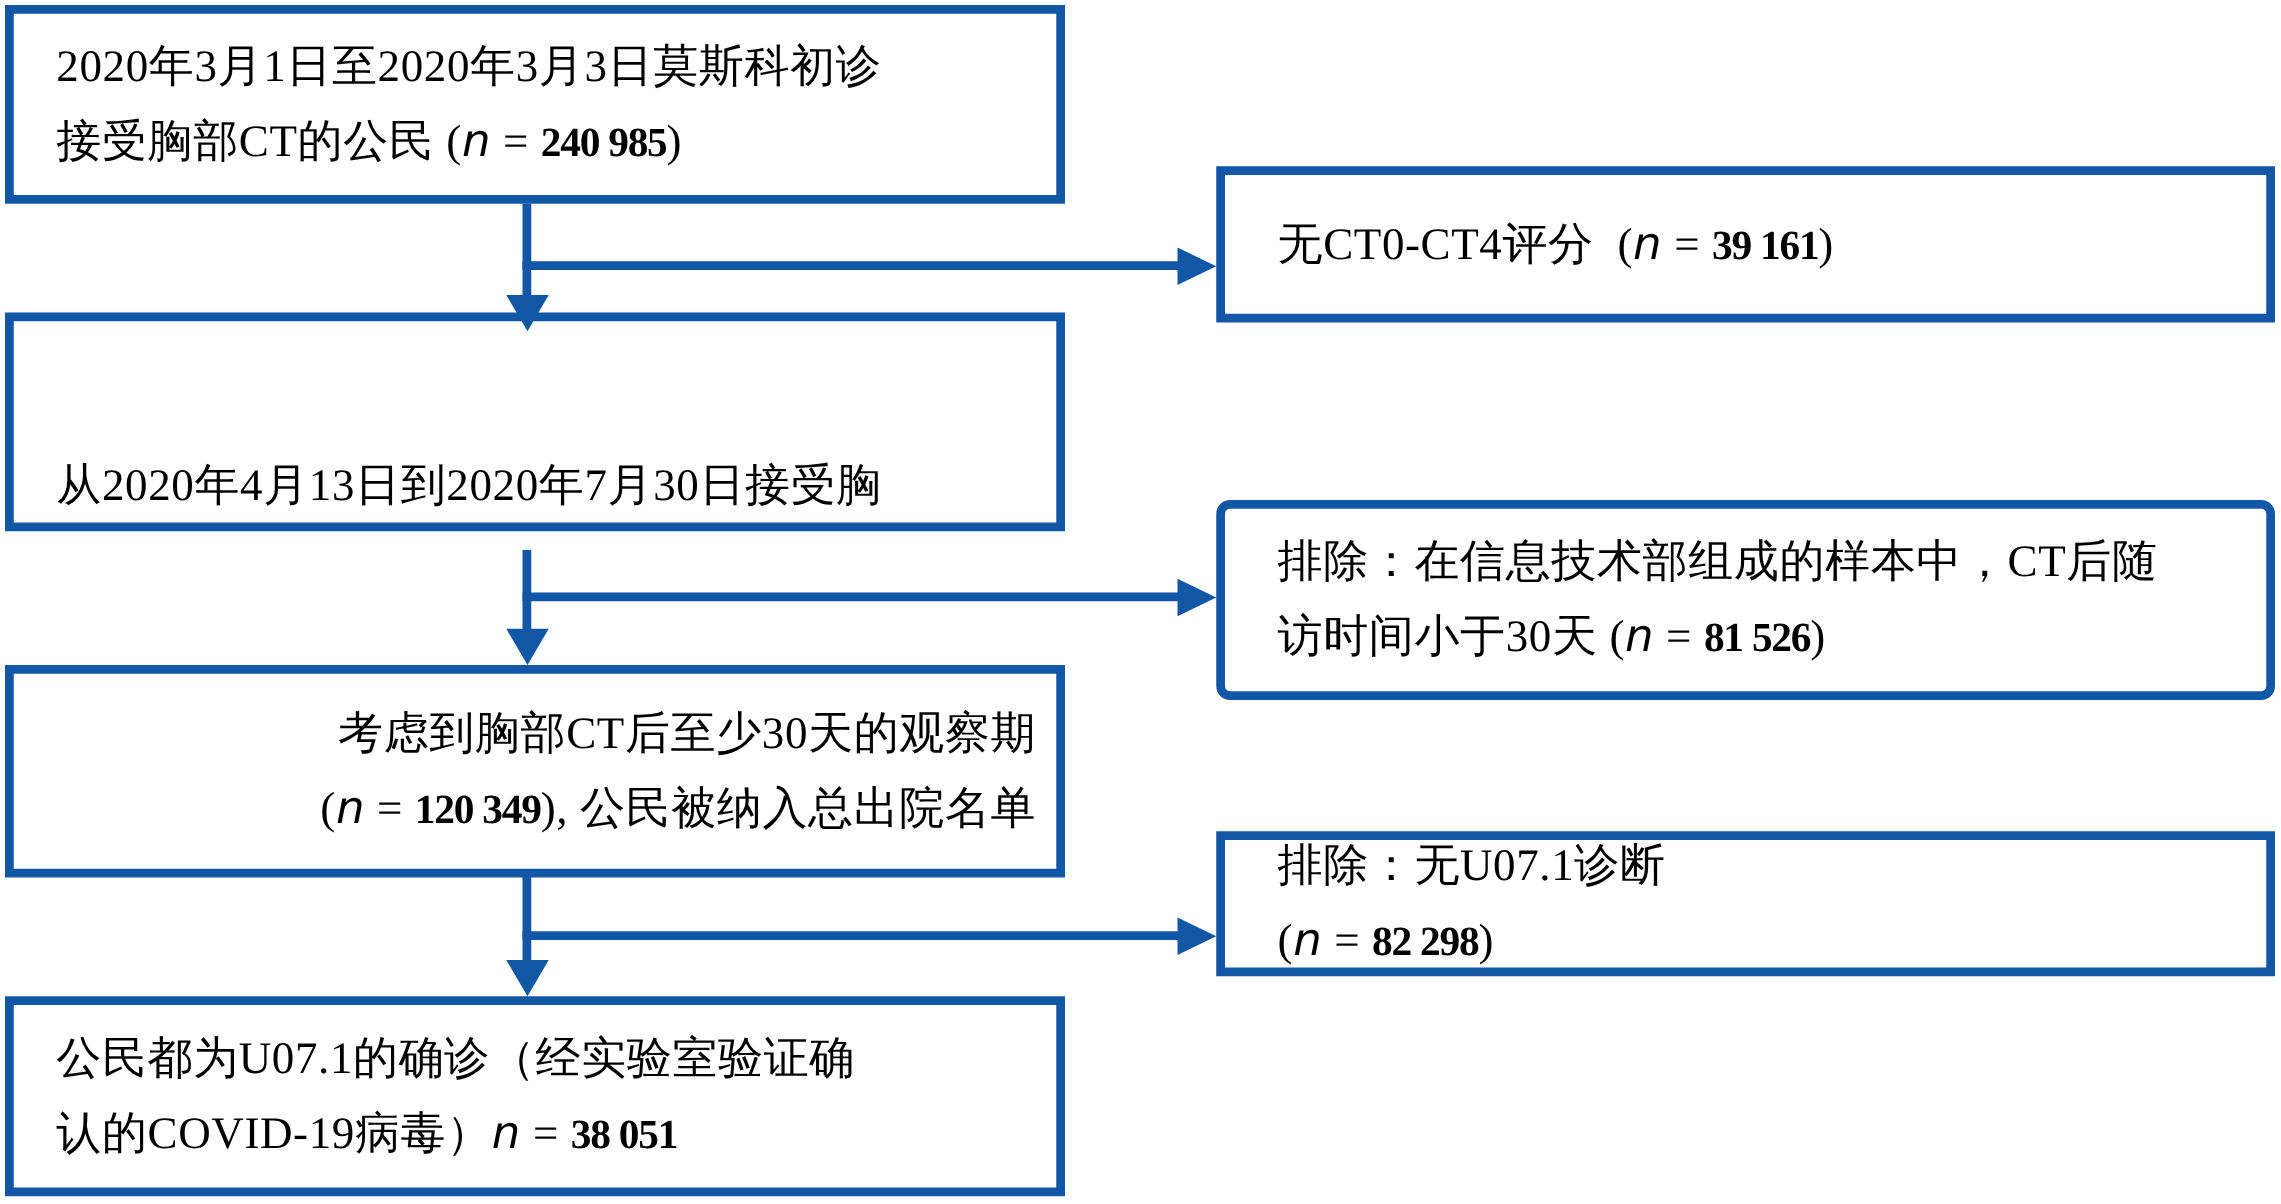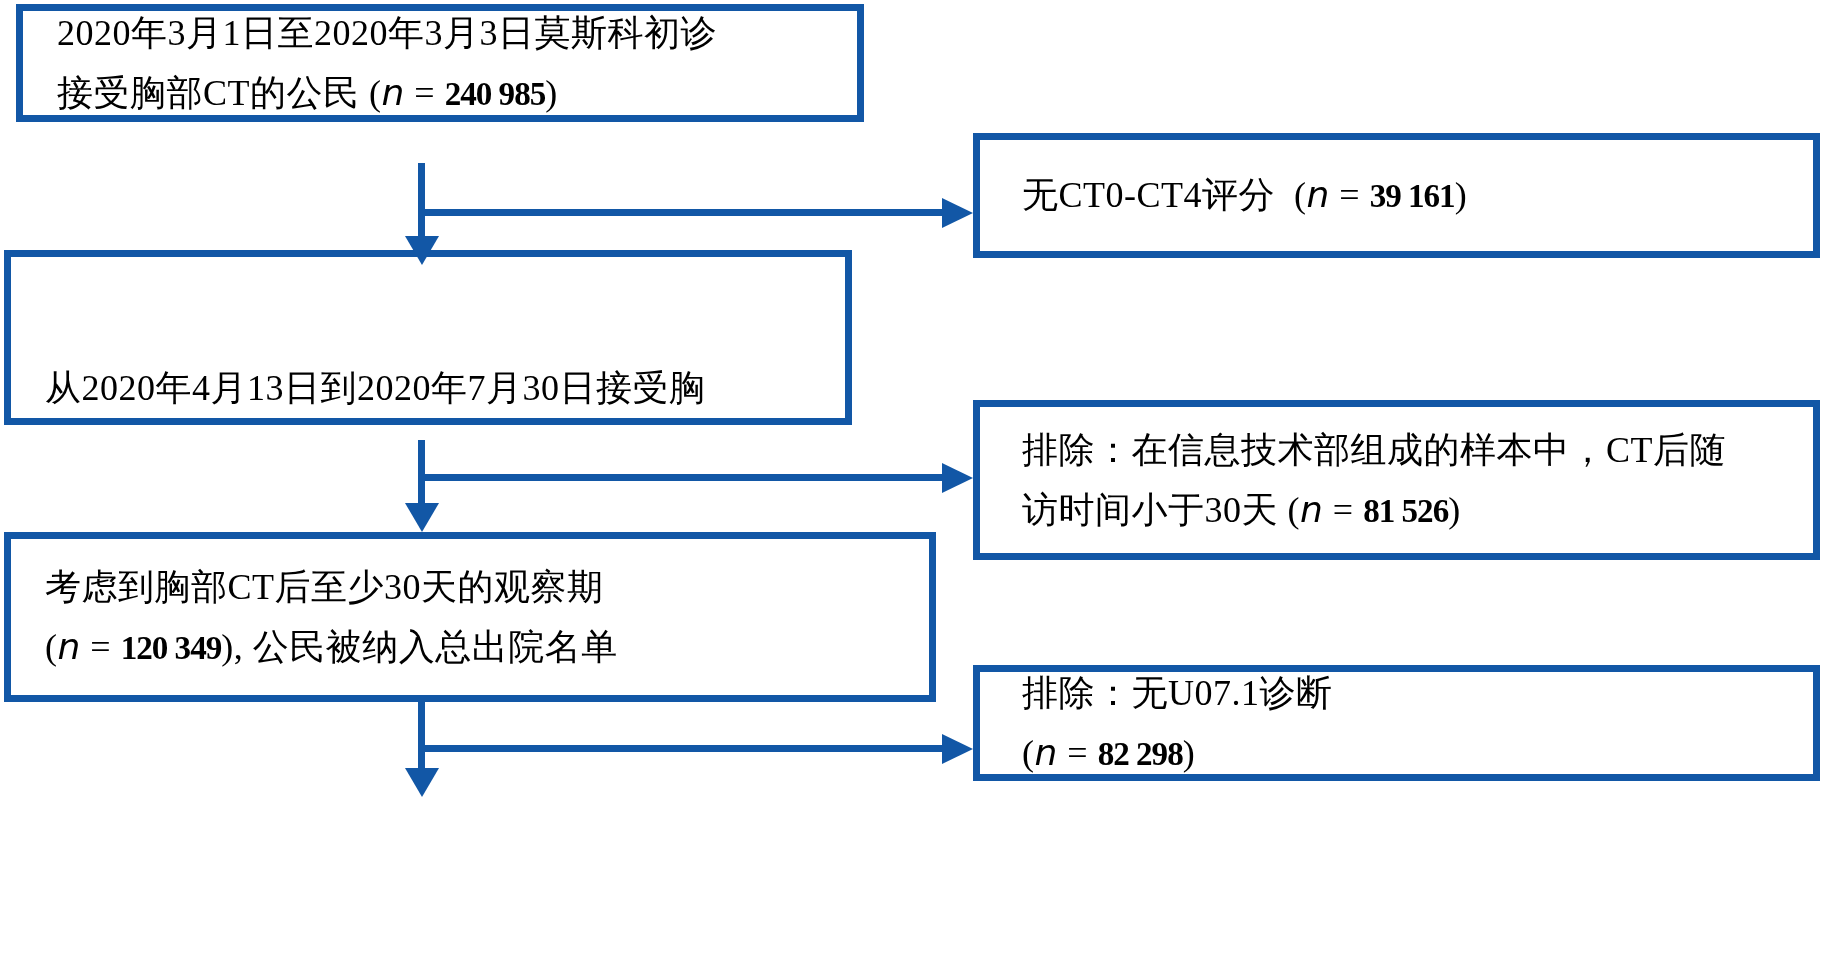--- a/index.html
+++ b/index.html
@@ -33,27 +33,27 @@
     letter-spacing:0.5px;
   }
   .line i{font-style:italic;font-family:"DejaVu Sans","Liberation Sans",sans-serif;}
   .line .num{
     font-family:Liberation Serif, serif;
     font-weight:bold;
     font-size:0.92em;
     letter-spacing:-1px;
   }
   
-  .box-l1{left:4px;  top:4px;   width:848px; height:118px;margin-left:12px;}
+  .box-l1{left:4px;  top:4px;   width:848px; height:159px;}
   .box-l2{left:4px;  top:250px; width:848px; height:175px;justify-content:flex-end;}
-  .box-l3{left:4px;  top:532px; width:932px; height:170px;}
+  .box-l3{left:4px;  top:532px; width:848px; height:170px;text-align:right;}
   .box-l4{left:4px;  top:797px; width:848px; height:160px;}
   
   .box-r1{left:973px;top:133px; width:847px; height:125px;padding-left:42px;}
-  .box-r2{left:973px;top:400px; width:847px; height:160px;padding-left:42px;}
+  .box-r2{left:973px;top:400px; width:847px; height:160px;padding-left:42px;border-radius:11px;}
   .box-r3{left:973px;top:665px; width:847px; height:116px;padding-left:42px;}
 
   .vline,.hline{position:absolute;background:var(--blue);}
   .vline{width:7px;}
   .hline{height:7px;}
 
   .v1{left:418px;top:163px;height:78px;}
   .h1{left:418px;top:209px;width:525px;}
   .v2{left:418px;top:440px;height:70px;}
   .h2{left:418px;top:474px;width:525px;}
@@ -91,20 +91,24 @@
 
   <div class="box box-l2">
     <div class="line">从2020年4月13日到2020年7月30日接受胸</div>
   </div>
 
   <div class="box box-l3">
     <div class="line">考虑到胸部CT后至少30天的观察期</div>
     <div class="line">(<i>n</i> = <span class="num">120 349</span>), 公民被纳入总出院名单</div>
   </div>
 
+  <div class="box box-l4">
+    <div class="line">公民都为U07.1的确诊（经实验室验证确</div>
+    <div class="line">认的COVID-19病毒）<i>n</i> = <span class="num">38 051</span></div>
+  </div>
 
   <div class="box box-r1">
     <div class="line">无CT0-CT4评分  (<i>n</i> = <span class="num">39 161</span>)</div>
   </div>
 
   <div class="box box-r2">
     <div class="line">排除：在信息技术部组成的样本中，CT后随</div>
     <div class="line">访时间小于30天 (<i>n</i> = <span class="num">81 526</span>)</div>
   </div>
 

